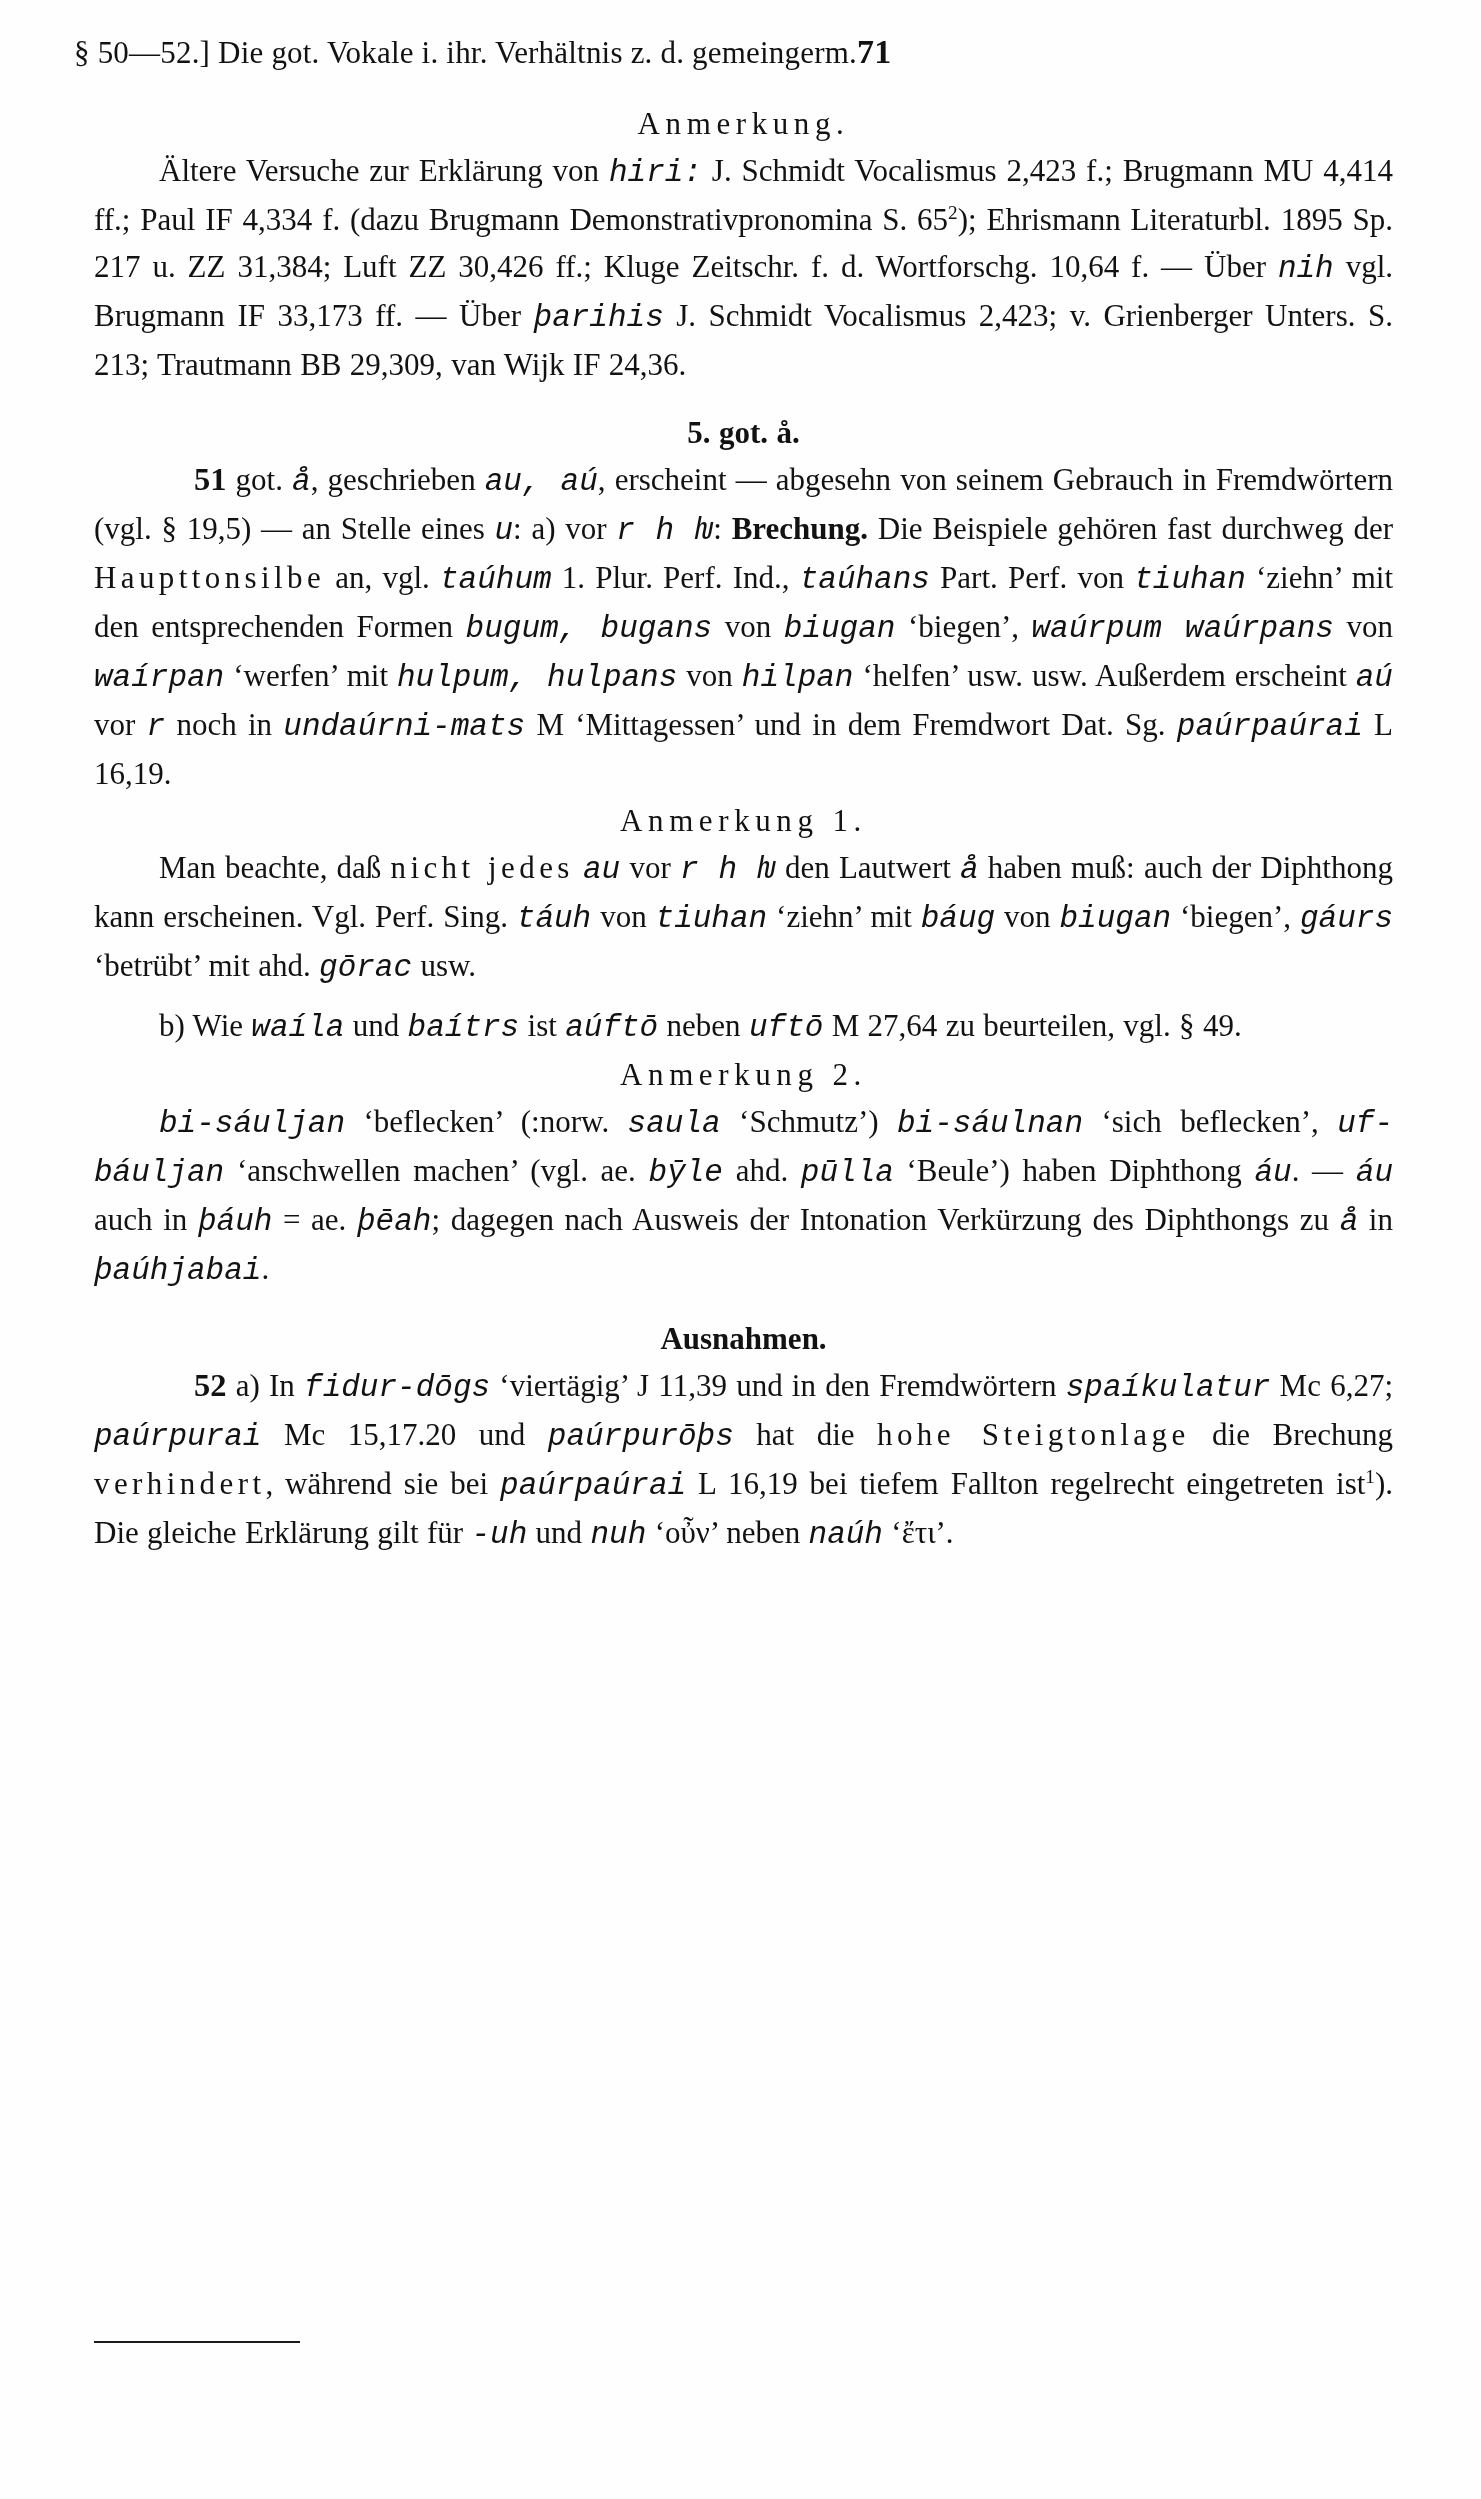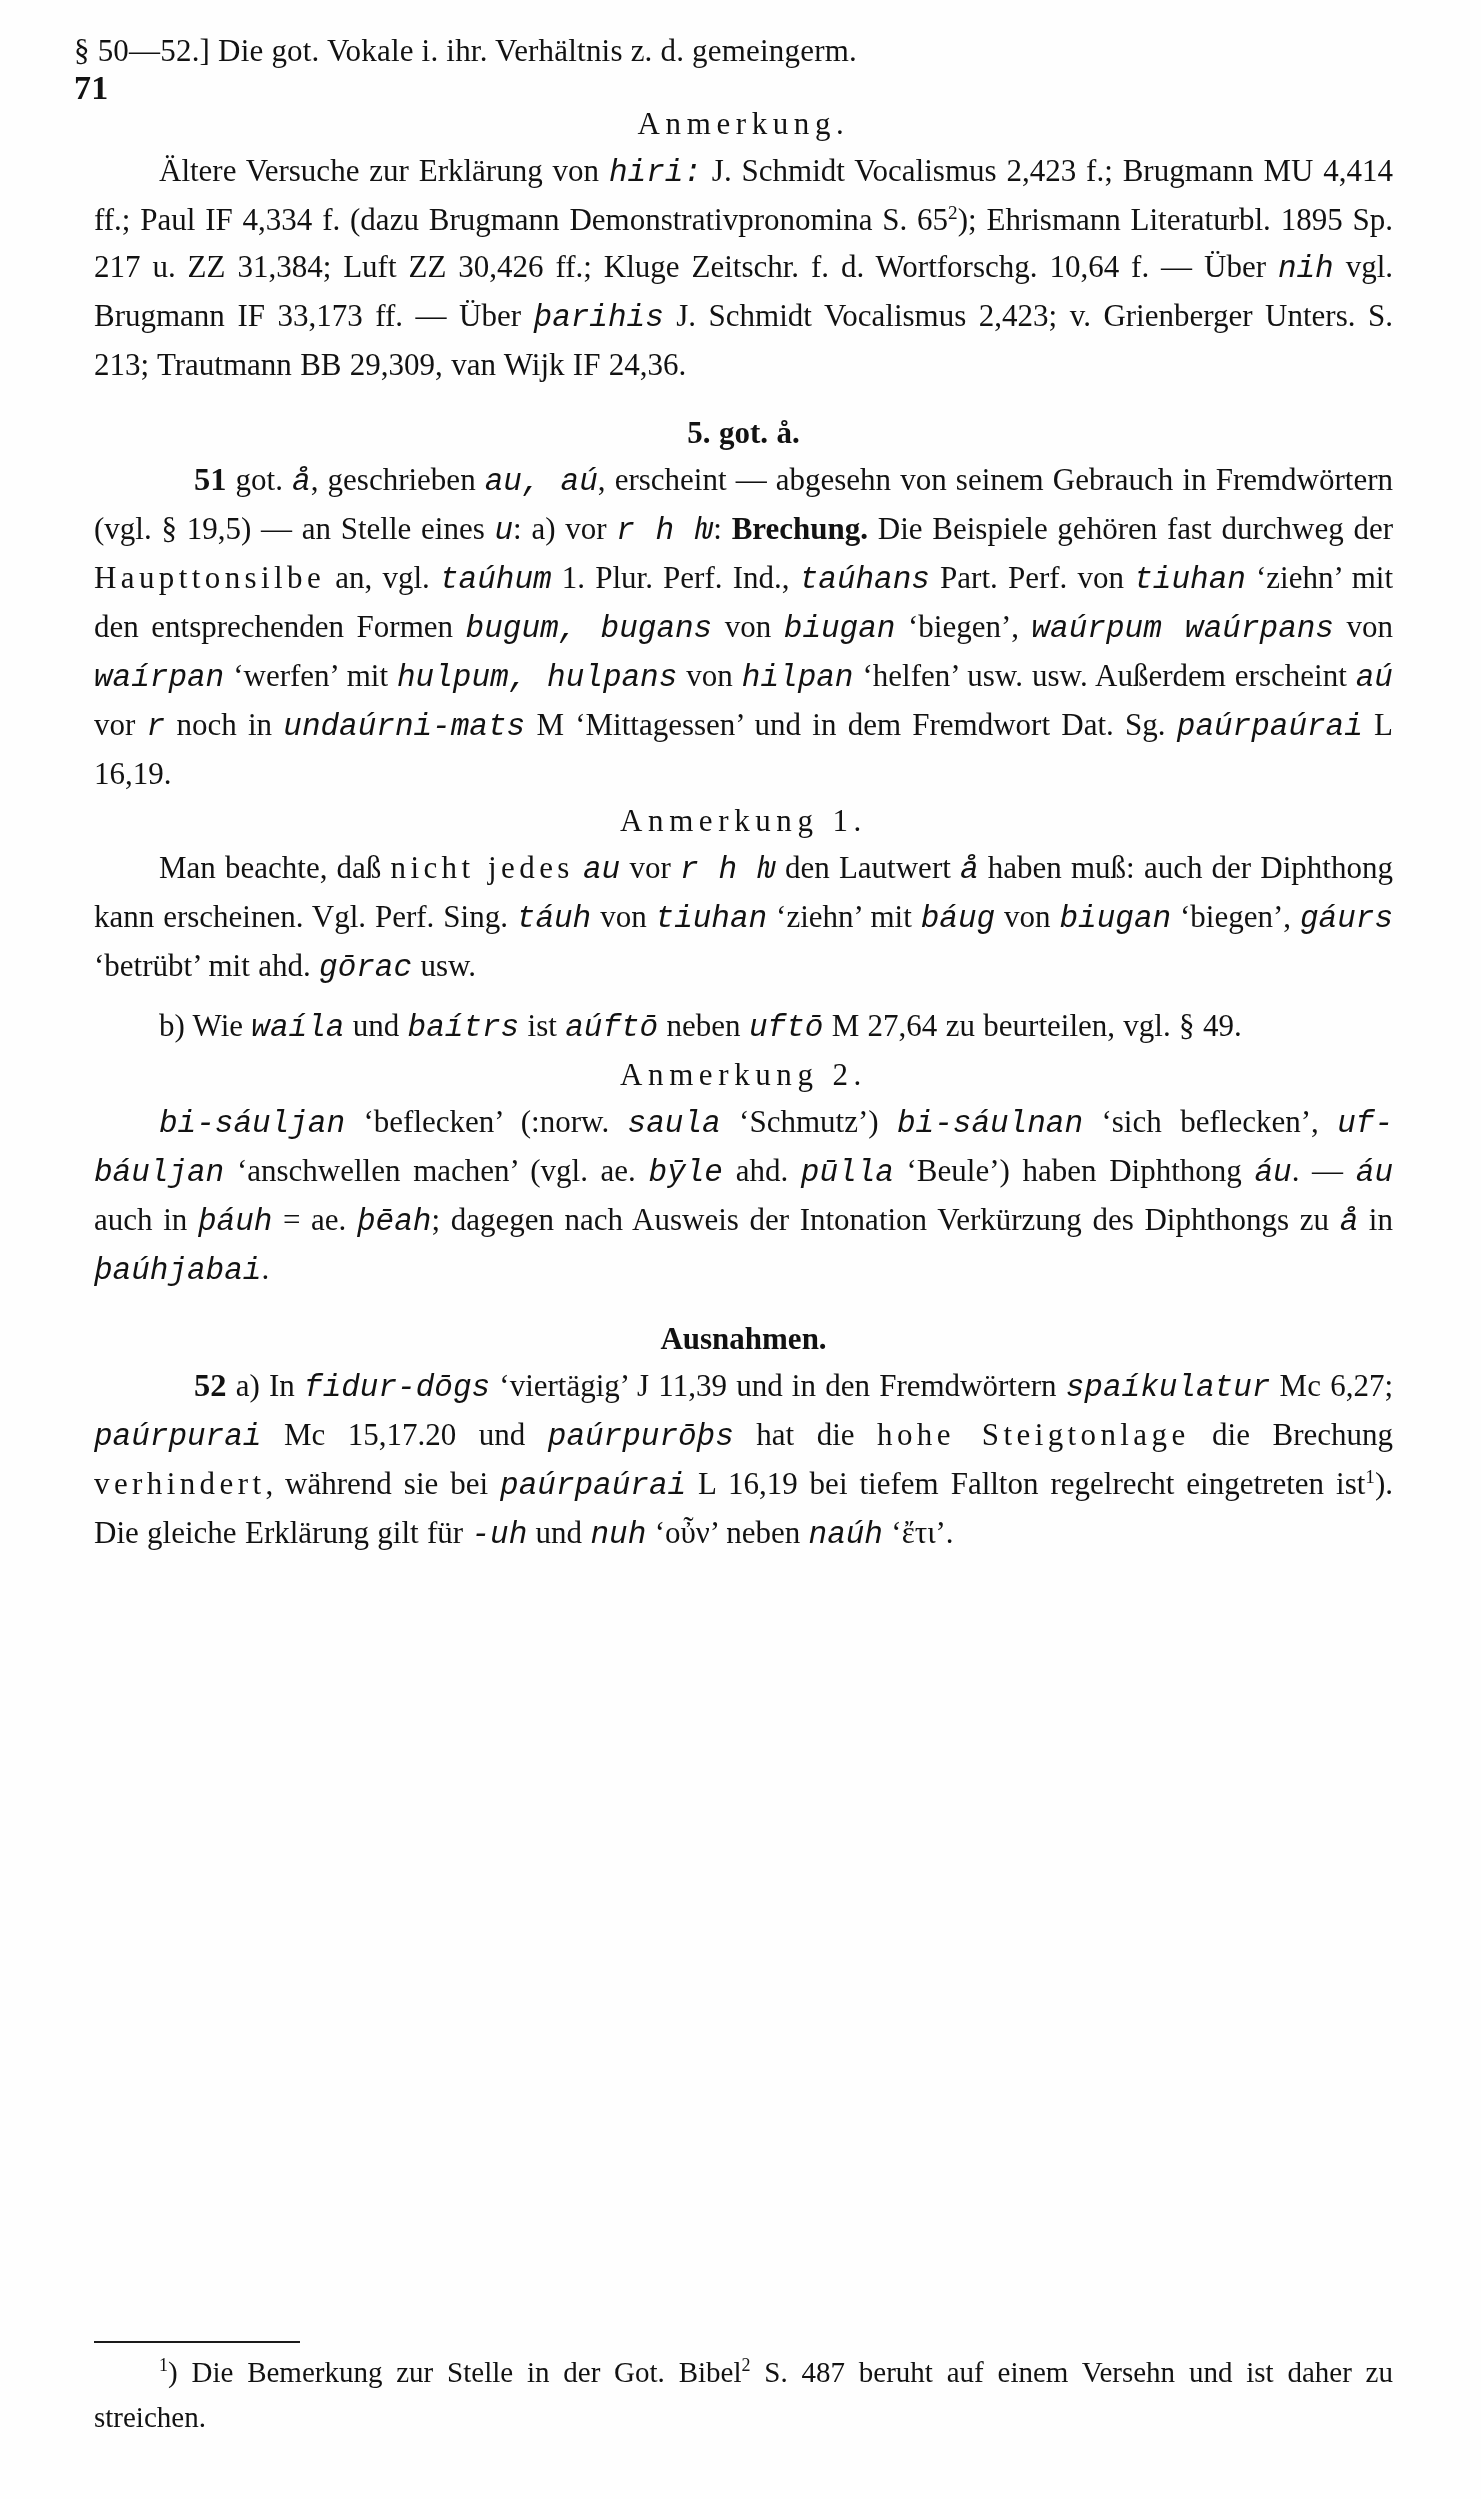--- a/index.html
+++ b/index.html
@@ -25,21 +25,20 @@
   
   .runhead {
     position: absolute;
     top: 32.5px;
     left: 74px;
     right: 74px;
     display: flex;
     align-items: baseline;
     font-size: 31px;
     letter-spacing: 0.2px;
-    flex-direction: column;
   }
   .runhead .rh-title {
     white-space: nowrap;
   }
   .runhead .rh-page {
     font-weight: bold;
     font-size: 34px;
     padding-right: 17.5px;
   }
 
@@ -148,16 +147,15 @@
     <div class="gap-m"></div>
 
     <p class="ctr bold">Ausnahmen.</p>
 
     <p class="indent"><span class="sec-no">52</span><span> a) In </span><i>fidur-dōgs</i><span> ‘viertägig’ J 11,39 und in den Fremdwörtern </span><i>spaíkulatur</i><span> Mc 6,27; </span><i>paúrpurai</i><span> Mc 15,17.20 und </span><i>paúrpurōþs</i><span> hat die </span><span class="sp">hohe Steigtonlage</span><span> die Brechung </span><span class="sp">verhindert</span><span>, während sie bei </span><i>paúrpaúrai</i><span> L 16,19 bei tiefem Fallton regelrecht eingetreten ist</span><sup>1</sup><span>). Die gleiche Erklärung gilt für </span><i>-uh</i><span> und </span><i>nuh</i><span> ‘οὖν’ neben </span><i>naúh</i><span> ‘ἔτι’.</span></p>
 
   </div>
 
   <div class="footrule"></div>
 
-  <p class="footnote"><sup>1</sup><span>) Die Bemerkung zur Stelle in der Got. Bibel</span><sup>2</sup><span> S. 487 beruht auf einem Versehn und ist daher zu streichen.</span></p>
 
 </div>
 
 
 </body></html>

